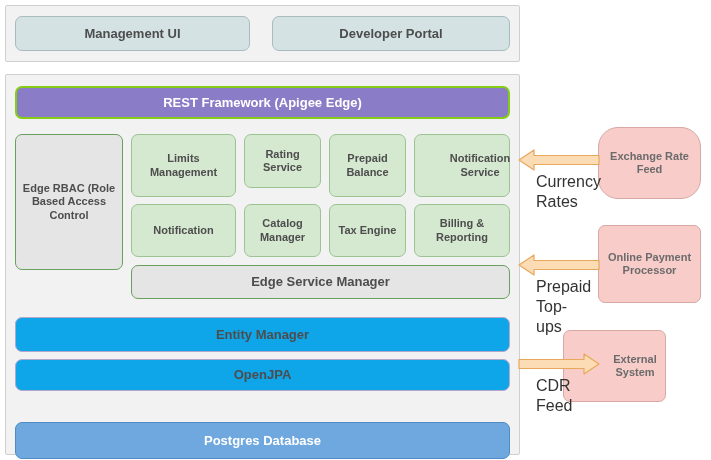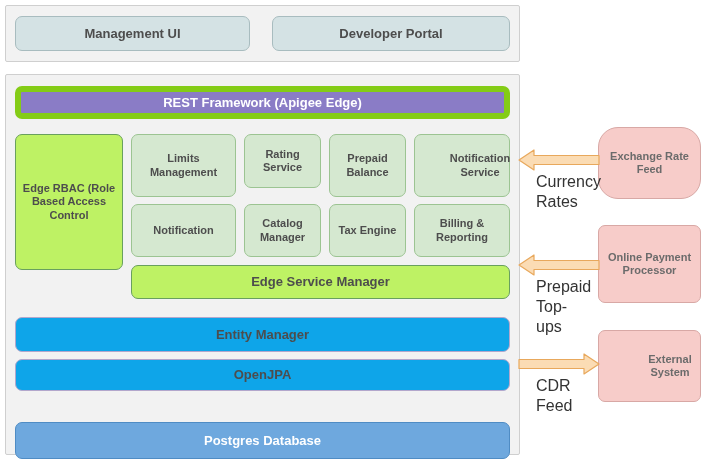--- a/index.html
+++ b/index.html
@@ -24,22 +24,22 @@
     text-align:center;
     border-radius:7px;
     font-weight:bold;
     line-height:1.22;
     box-sizing:border-box;
     padding:2px 3px;
   }
   .node span{display:block;}
 
   .teal      { background:#d4e2e4; border:1px solid #a8bcbf; color:#4d4d4d; }
-  .purple-hdr{ background:#8a7cc6; border:6px solid #84cc16; color:#ffffff;text-align:center; }
-  .green-dk  { background:#bef264; border:1px solid #69a05e; color:#4d4d4d; }
+  .purple-hdr{ background:#8a7cc6; border:2px solid #84cc16; color:#ffffff;text-align:center; }
+  .green-dk  { background:#e5e5e5; border:1px solid #69a05e; color:#4d4d4d; }
   .green-lt  { background:#d5e8d0; border:1px solid #9cc492; color:#4d4d4d; }
   .lavender  { background:#0ea5e9; border:1px solid #b3a7cc; color:#4d4d4d; }
   .blue      { background:#6ea8de; border:1px solid #4f8cc4; color:#ffffff; }
   .pink      { background:#f7ccc9; border:1px solid #d8a8a5; color:#6b6b6b; }
 
   
   .arrow-wrap{pointer-events:none;}
   .arrow-label{
     font-size:16px;font-weight:normal;color:#333333;line-height:1.25;
     white-space:nowrap;
@@ -116,21 +116,21 @@
 </div>
 
 <div class="abs node pink fs11" style="left:598px;top:127px;width:103px;height:72px;border-radius:20px;">
   <span>Exchange Rate Feed</span>
 </div>
 
 <div class="abs node pink fs11" style="left:598px;top:225px;width:103px;height:78px;">
   <span>Online Payment Processor</span>
 </div>
 
-<div class="abs node pink fs11" style="left:598px;top:330px;width:103px;height:72px;padding-left:44px;">
+<div class="abs node pink fs11" style="left:563px;top:330px;width:103px;height:72px;padding-left:44px;">
   <span>External System</span>
 </div>
 
 <div class="abs arrow-wrap" style="left:518px;top:148px;width:82px;height:24px;">
   <svg width="82" height="24" viewBox="0 0 82 24">
     <polygon points="1,12 16,2 16,7.5 81,7.5 81,16.5 16,16.5 16,22" fill="#fbdcb4" stroke="#e8a85c" stroke-width="1.2" stroke-linejoin="round"></polygon>
   </svg>
 </div>
 <div class="abs arrow-label" style="left:536px;top:172px;width:70px;">
   <span style="white-space:normal;display:block;width:52px;">Currency Rates</span>

